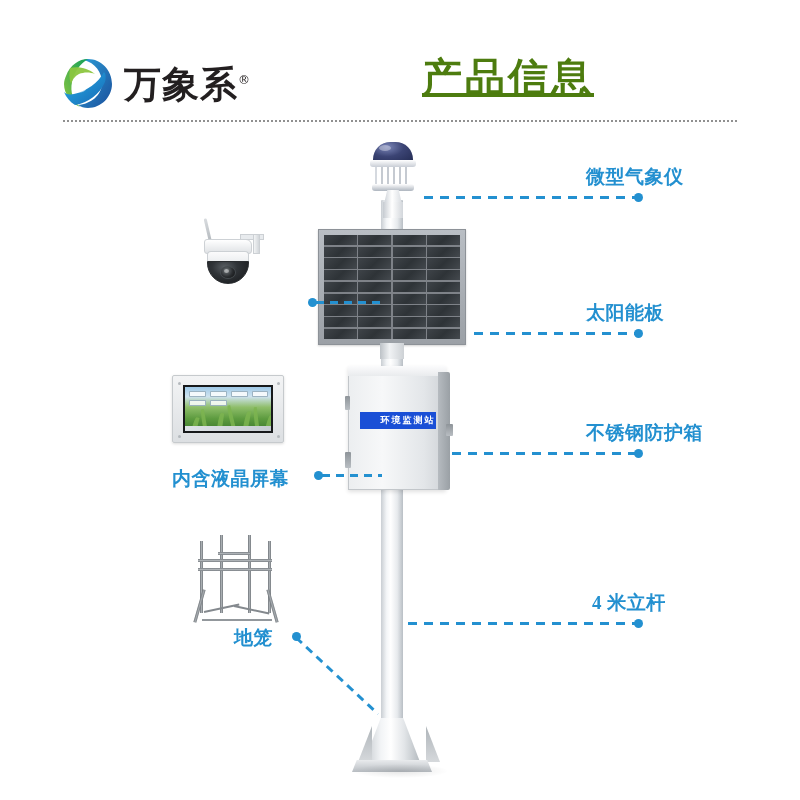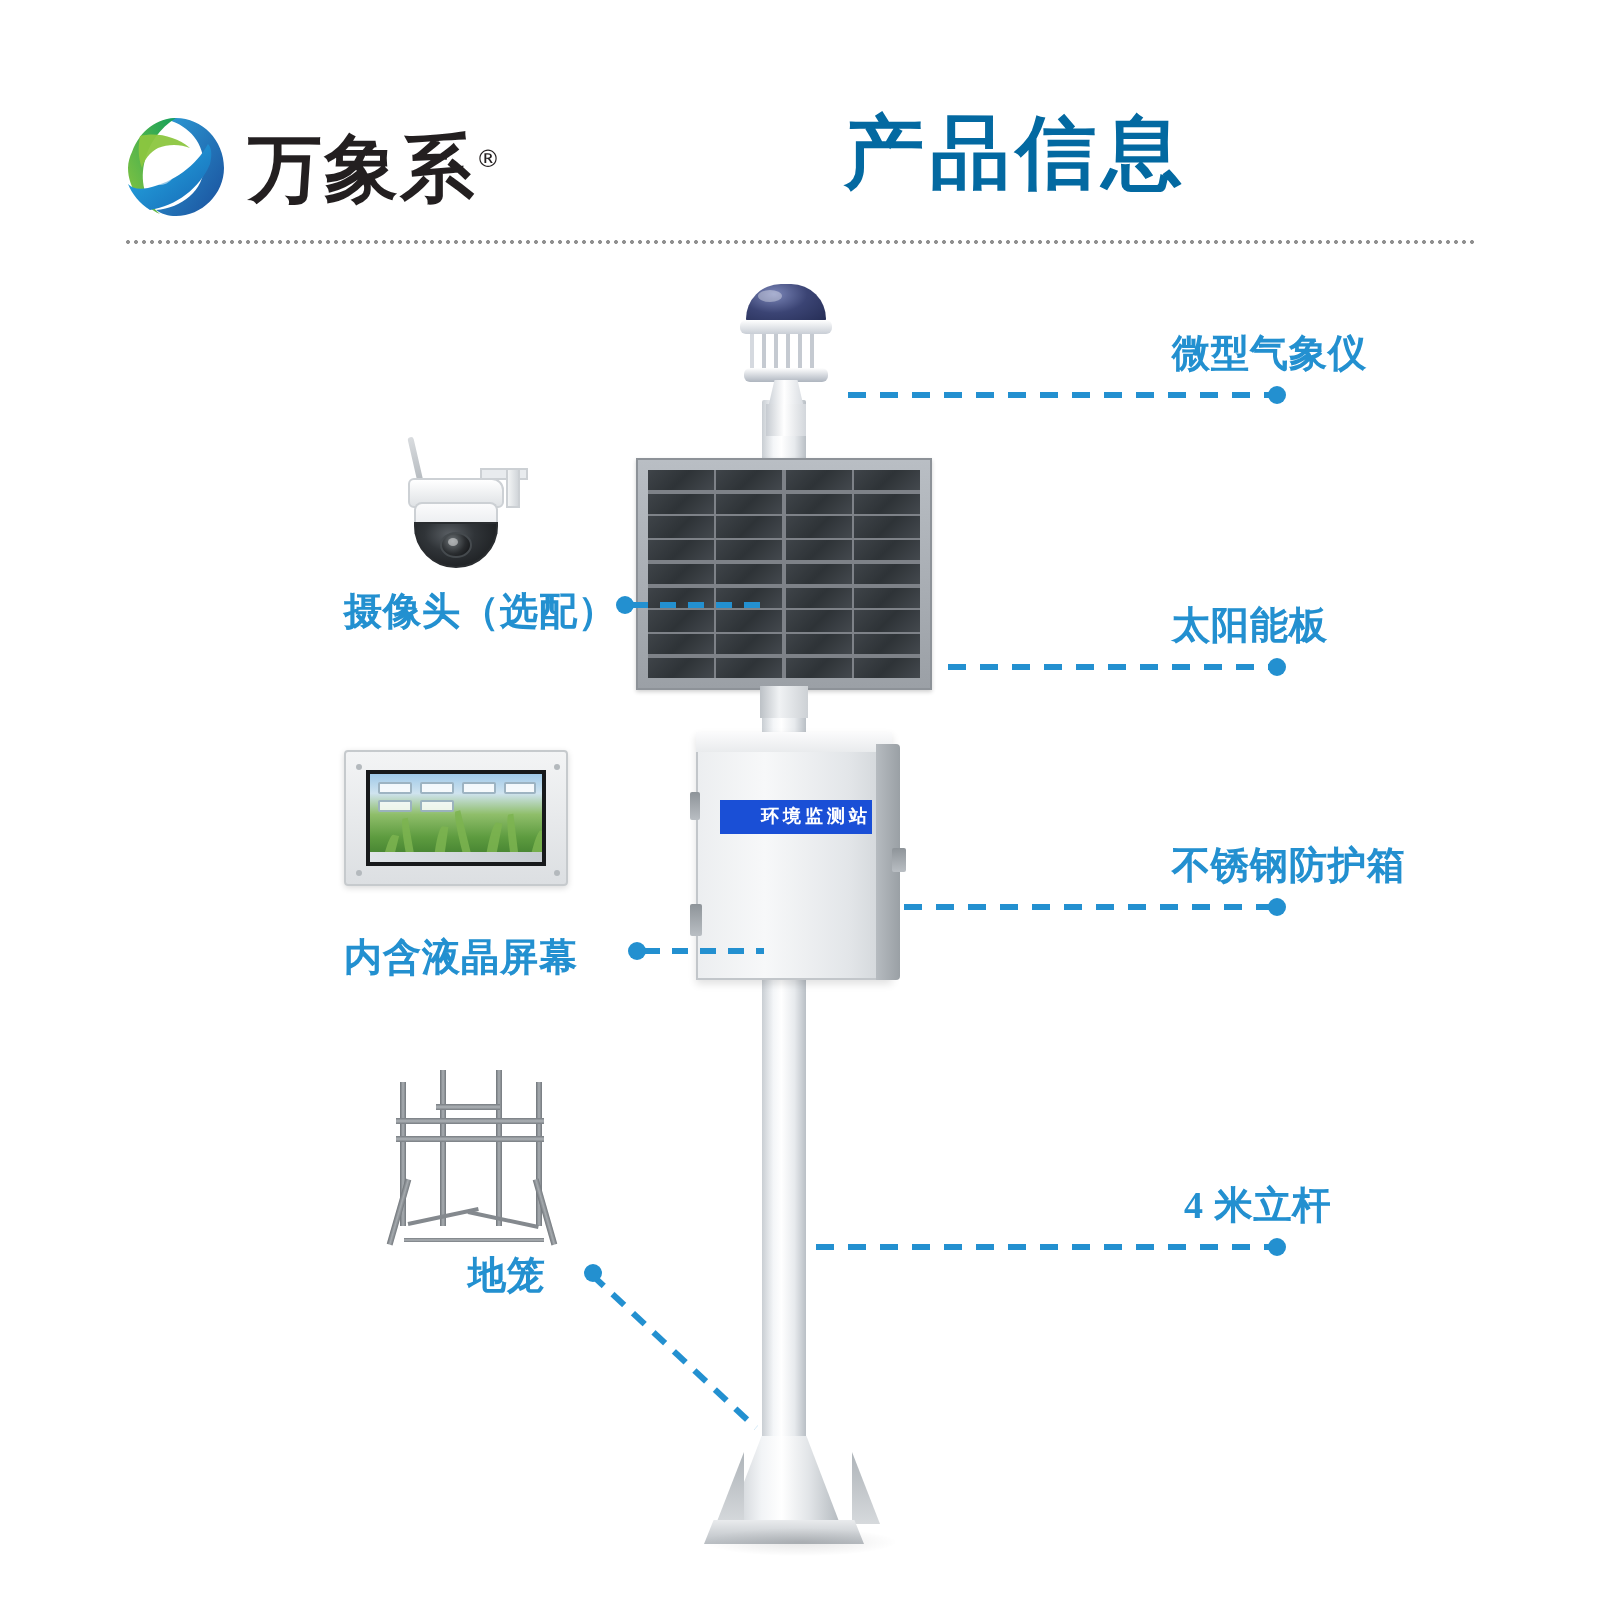--- a/index.html
+++ b/index.html
@@ -14,22 +14,22 @@
   
   .header { position:absolute; left:0; top:0; width:656px; height:130px; }
 
   .logo-wrap { position:absolute; left:60px; top:56px; display:flex; align-items:center; }
   .logo-mark { width:56px; height:56px; position:relative; }
   .logo-text { margin-left:8px; font-size:37px; font-weight:bold; color:#231f20;
                letter-spacing:1px; line-height:1; font-family:"DejaVu Sans",sans-serif; }
   .logo-reg { font-size:12px; vertical-align:super; color:#231f20; font-weight:normal; }
 
   .page-title { position:absolute; right:62px; top:56px; font-size:40px; font-weight:bold;
-                color:#0369a1; letter-spacing:3px; font-family:"DejaVu Sans",sans-serif;
-                line-height:1.05; }
+                color:#4d7c0f; letter-spacing:3px; font-family:"DejaVu Sans",sans-serif;
+                line-height:1.05;text-decoration:underline; }
 
   .divider { position:absolute; left:62px; top:120px; width:676px; height:2px;
              background-image:radial-gradient(circle, #8a8a8a 0.9px, transparent 1.1px);
              background-size:4px 2px; background-repeat:repeat-x; opacity:.95; }
 
   
   .callout { position:absolute; font-size:19px; font-weight:bold; color:#2390d0;
              white-space:nowrap; font-family:Liberation Serif, serif; letter-spacing:.5px; }
 
   
@@ -89,21 +89,21 @@
     background:linear-gradient(to right,#bcc1c6,#f0f2f4 40%,#cdd1d5); }
 
   
   .box { position:absolute; left:348px; top:366px; width:98px; height:124px;
     background:linear-gradient(to right,#eceef0 0%,#f7f8f9 35%,#e3e6e9 78%,#cfd3d7 100%);
     border:1px solid #c2c6ca; box-shadow:0 2px 4px rgba(0,0,0,.12); }
   .box-side { position:absolute; left:438px; top:372px; width:12px; height:118px;
     background:linear-gradient(to right,#b6bbc0,#9aa0a5); border-radius:0 2px 2px 0; }
   .box-top-shade { position:absolute; left:348px; top:366px; width:98px; height:10px;
     background:linear-gradient(to bottom,#fbfbfc,#e9ebed); }
-  .box-label { position:absolute; left:360px; top:400px; width:76px; height:17px;
+  .box-label { position:absolute; left:360px; top:412px; width:76px; height:17px;
     background:#1a4fd6; display:flex; align-items:center; justify-content:center;
     color:#fff; font-size:9px; font-weight:bold; letter-spacing:2px;
     font-family:"DejaVu Sans",sans-serif;padding-left:20px; }
   .latch { position:absolute; background:linear-gradient(to bottom,#8e9499,#b9bec3); border-radius:1px; }
   .latch.l1 { left:345px; top:396px; width:5px; height:14px; }
   .latch.l2 { left:345px; top:452px; width:6px; height:16px; }
   .latch.r1 { left:446px; top:424px; width:7px; height:12px; }
 
   
   .cam { position:absolute; left:196px; top:218px; width:72px; height:66px; }
@@ -320,21 +320,20 @@
   <div class="dot" style="left:634px; top:329px;"></div>
 
   <div class="callout" style="left:586px; top:420px;">不锈钢防护箱</div>
   <div class="leader" style="left:452px; top:452px; width:186px;"></div>
   <div class="dot" style="left:634px; top:449px;"></div>
 
   <div class="callout" style="left:592px; top:590px;">4 米立杆</div>
   <div class="leader" style="left:408px; top:622px; width:230px;"></div>
   <div class="dot" style="left:634px; top:619px;"></div>
 
-  <div class="callout" style="left:172px; top:293px;">摄像头（选配）</div>
   <div class="leader short" style="left:316px; top:301px; width:64px;"></div>
   <div class="dot" style="left:308px; top:298px;"></div>
 
   <div class="callout" style="left:172px; top:466px;">内含液晶屏幕</div>
   <div class="leader short" style="left:322px; top:474px; width:60px;"></div>
   <div class="dot" style="left:314px; top:471px;"></div>
 
   <div class="callout" style="left:234px; top:625px;">地笼</div>
   <div class="leader short leader-diag" style="left:296px; top:636px; width:112px; transform:rotate(43deg);"></div>
   <div class="dot" style="left:292px; top:632px;"></div>

